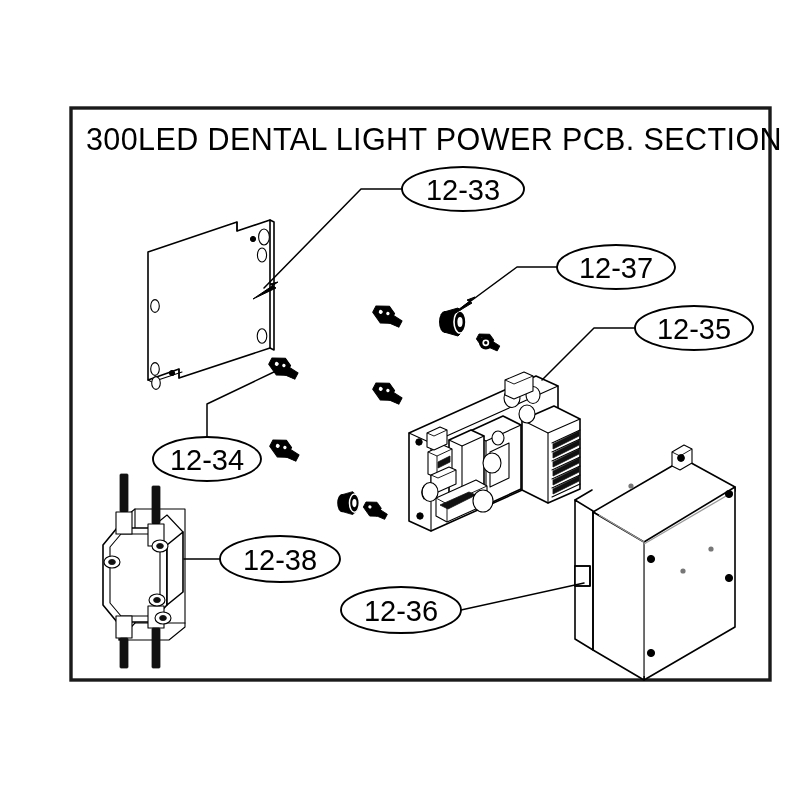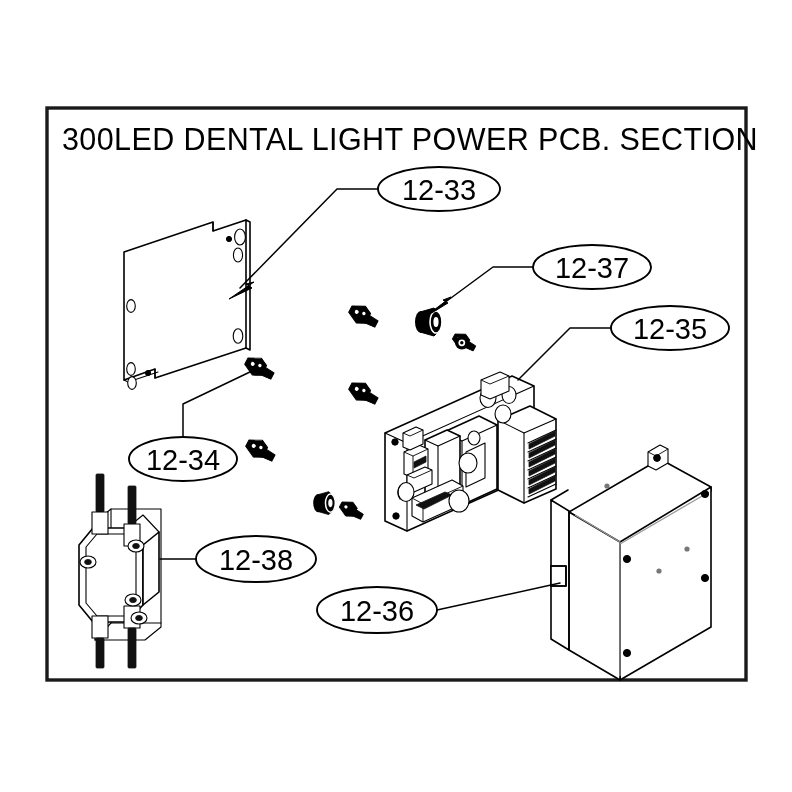--- a/index.html
+++ b/index.html
@@ -1,18 +1,18 @@
 <!DOCTYPE html>
 <html><head>
 <meta charset="utf-8">
 <style>
   html,body{margin:0;padding:0;background:#ffffff;}
   body{width:792px;height:792px;overflow:hidden;
        font-family:"Liberation Sans", sans-serif;}
-  #sheet{position:relative;width:712px;height:792px;background:#fff;}
+  #sheet{position:relative;width:712px;height:792px;background:#fff;padding-left:24px;}
   svg{display:block;}
   .ln{fill:none;stroke:#000;stroke-width:1.6;stroke-linejoin:round;stroke-linecap:round;}
   .ln-thin{fill:none;stroke:#000;stroke-width:1.1;stroke-linejoin:round;stroke-linecap:round;}
   .ln-hair{fill:none;stroke:#000;stroke-width:0.9;}
   .ln-gray{fill:none;stroke:#9a9a9a;stroke-width:1.3;}
   .fillw{fill:#ffffff;stroke:#000;stroke-width:1.6;stroke-linejoin:round;}
   .fillw-t{fill:#ffffff;stroke:#000;stroke-width:1.1;stroke-linejoin:round;}
   .fillk{fill:#000000;stroke:#000;stroke-width:1;stroke-linejoin:round;}
   .fillk2{fill:#111111;stroke:#111;stroke-width:0.8;}
   .leader{fill:none;stroke:#000;stroke-width:1.5;stroke-linejoin:round;stroke-linecap:round;}

